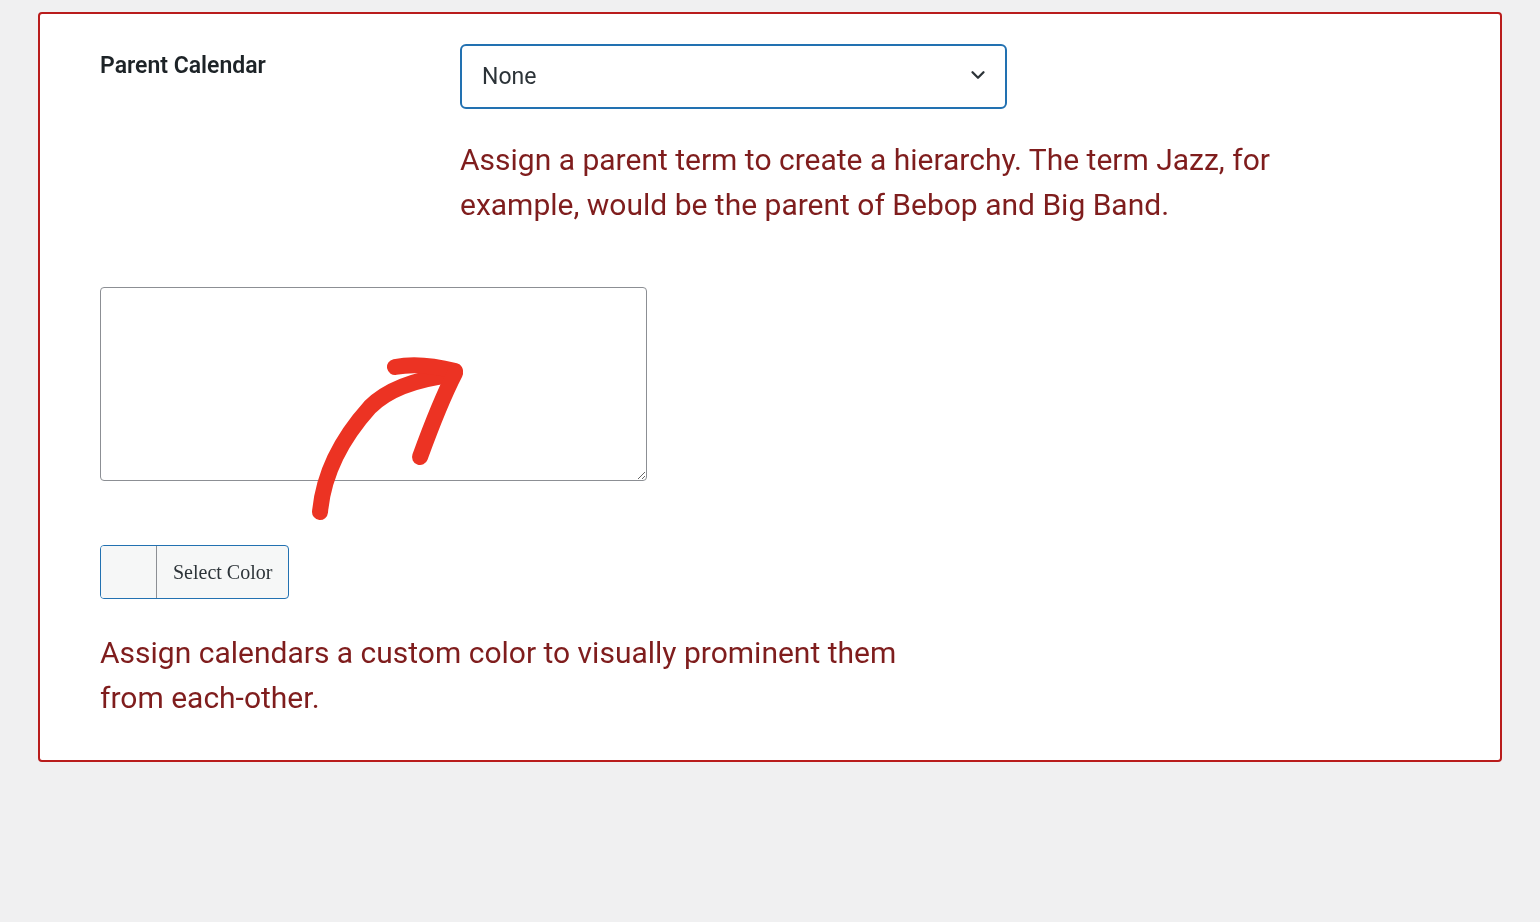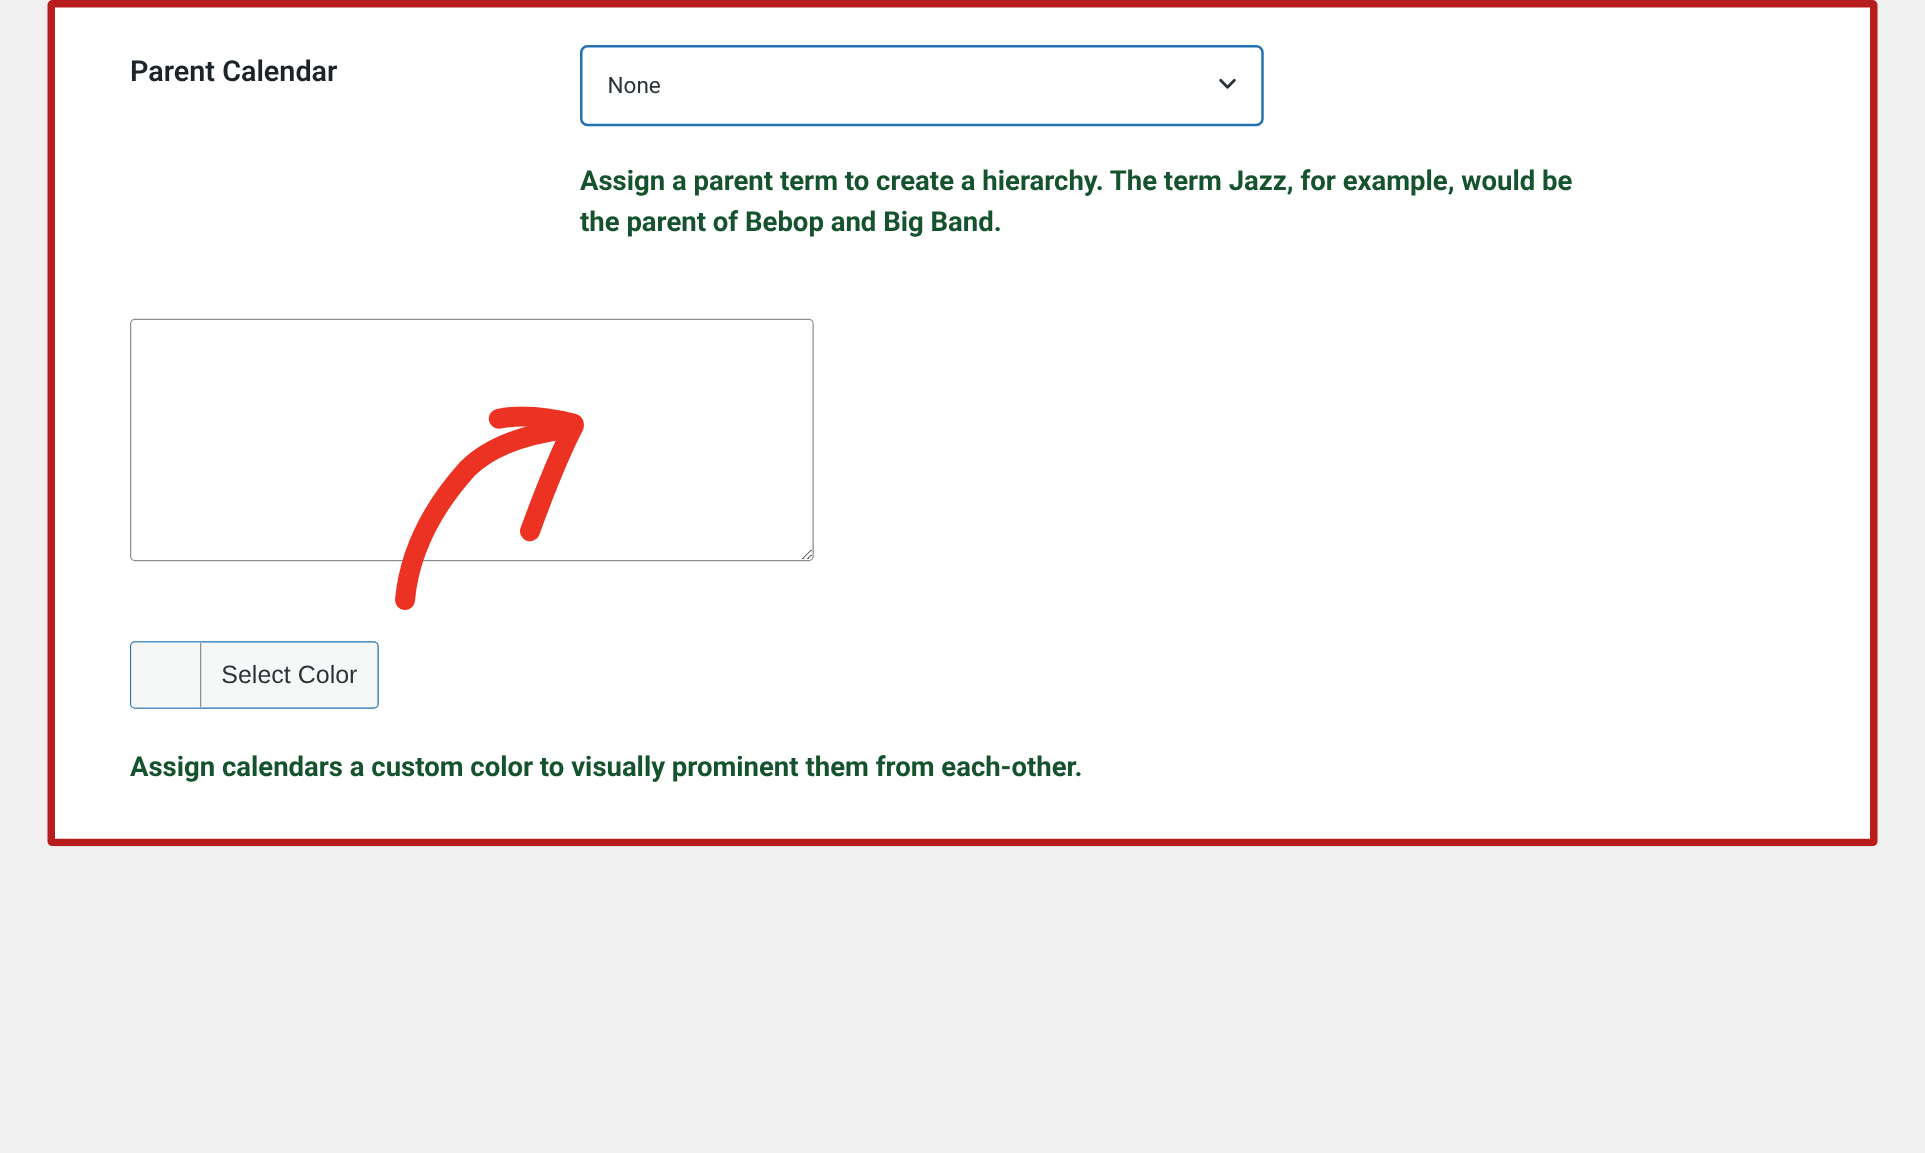--- a/index.html
+++ b/index.html
@@ -7,23 +7,23 @@
       margin: 0;
       padding: 0;
     }
     body {
       font-family: -apple-system, BlinkMacSystemFont, "Segoe UI", Roboto, Oxygen-Sans, Ubuntu, Cantarell, "Helvetica Neue", sans-serif;
       background: #f0f0f1;
       padding: 0;
     }
     .panel {
       background: #fff;
-      border: 6px solid #b91c1c;
+      border: 2px solid #b91c1c;
       border-radius: 4px;
-      margin: 0 38px;
+      margin: 12px 38px;
       padding: 0 0 40px 0;
     }
     .form-row {
       display: flex;
       padding: 30px 60px 0 60px;
       gap: 20px;
     }
     .form-label-col {
       width: 340px;
       flex-shrink: 0;
@@ -38,42 +38,41 @@
       flex: 1;
     }
     .select-wrap {
       position: relative;
       width: 547px;
     }
     .select-input {
       width: 100%;
       height: 65px;
       padding: 0 50px 0 20px;
-      font-size: 18px;
+      font-size: 23px;
       color: #2c3338;
       background: #fff;
       border: 2px solid #2271b1;
       border-radius: 6px;
       appearance: none;
       cursor: pointer;
     }
     .select-chevron {
       position: absolute;
       right: 18px;
       top: 50%;
       transform: translateY(-50%);
       pointer-events: none;
     }
     .help-text {
       margin-top: 28px;
-      font-size: 22px;
-      color: #14532d;
+      font-size: 30px;
+      color: #7f1d1d;
       line-height: 1.5;
       max-width: 820px;
-      font-weight: bold;
     }
     .textarea-input {
       width: 547px;
       height: 194px;
       padding: 10px;
       font-size: 18px;
       font-family: inherit;
       border: 1px solid #8c8f94;
       border-radius: 4px;
       background: #fff;
@@ -81,20 +80,21 @@
     }
     .color-picker-btn {
       display: inline-flex;
       align-items: stretch;
       height: 54px;
       border: 1px solid #2271b1;
       border-radius: 4px;
       background: #f6f7f7;
       cursor: pointer;
       overflow: hidden;
+      font-family: Liberation Serif, serif;
     }
     .color-swatch {
       width: 56px;
       background: #f6f7f7;
       border-right: 1px solid #8c8f94;
     }
     .color-label {
       display: flex;
       align-items: center;
       padding: 0 16px;

